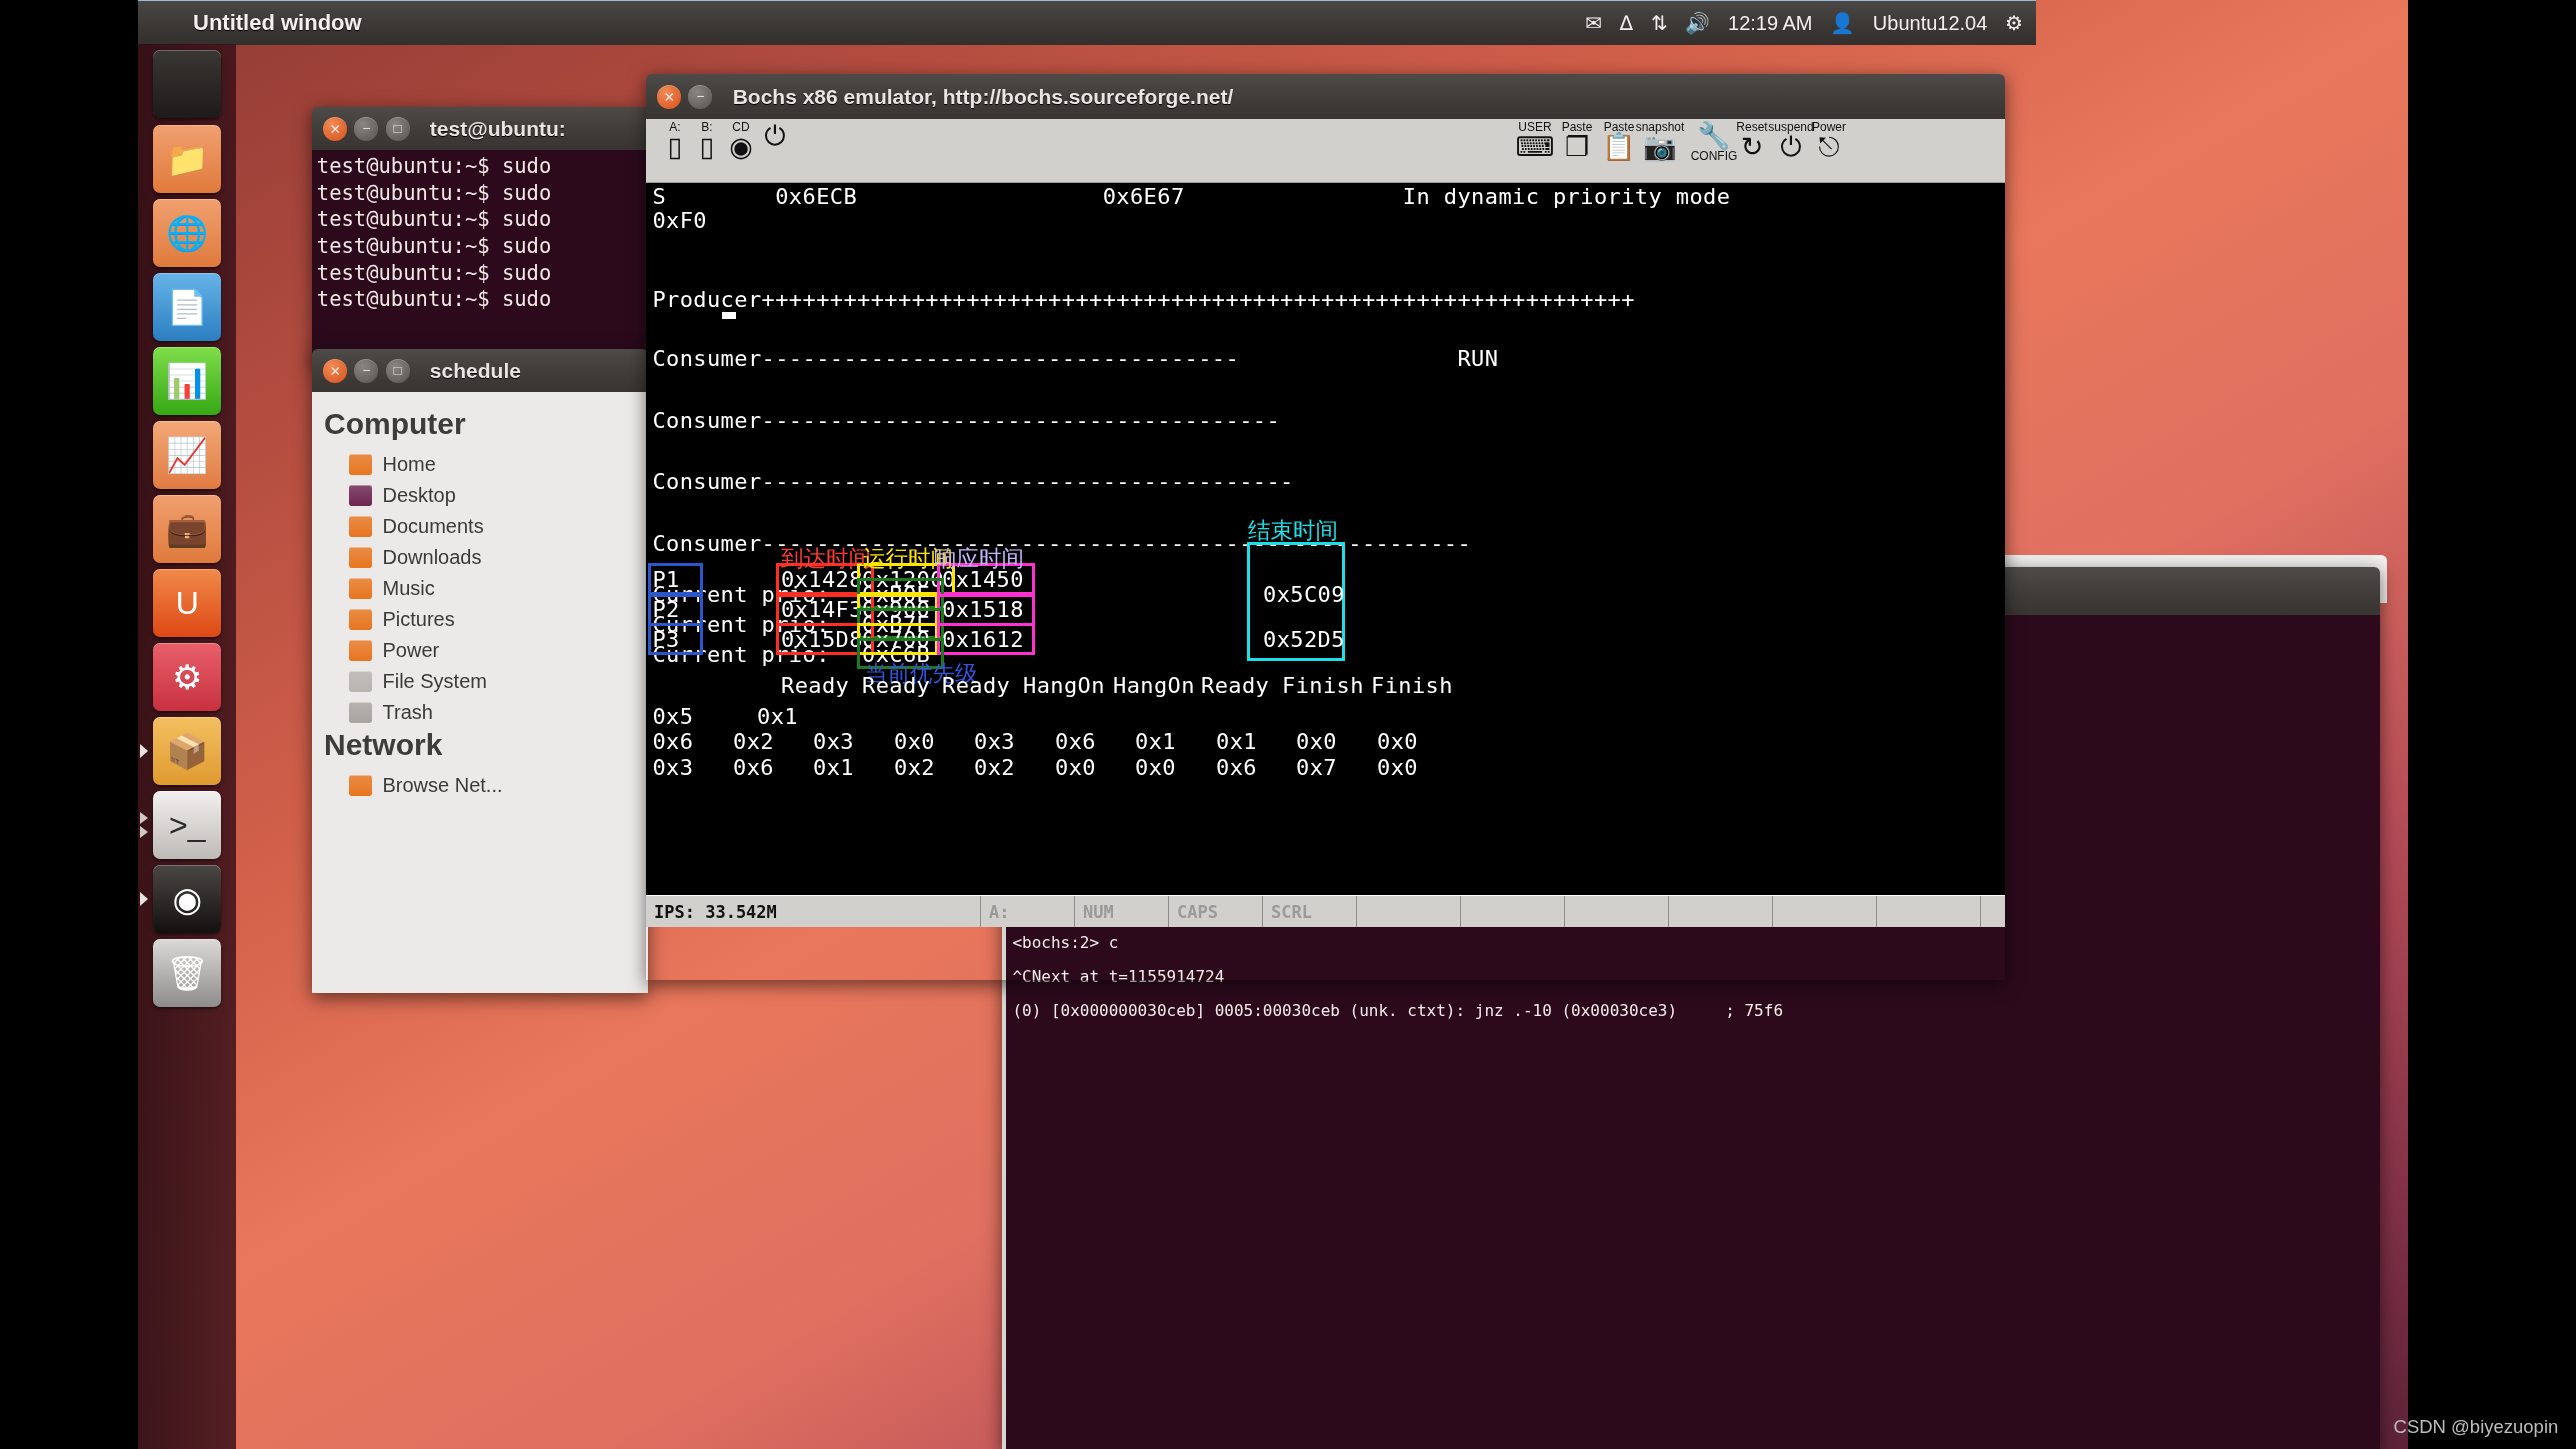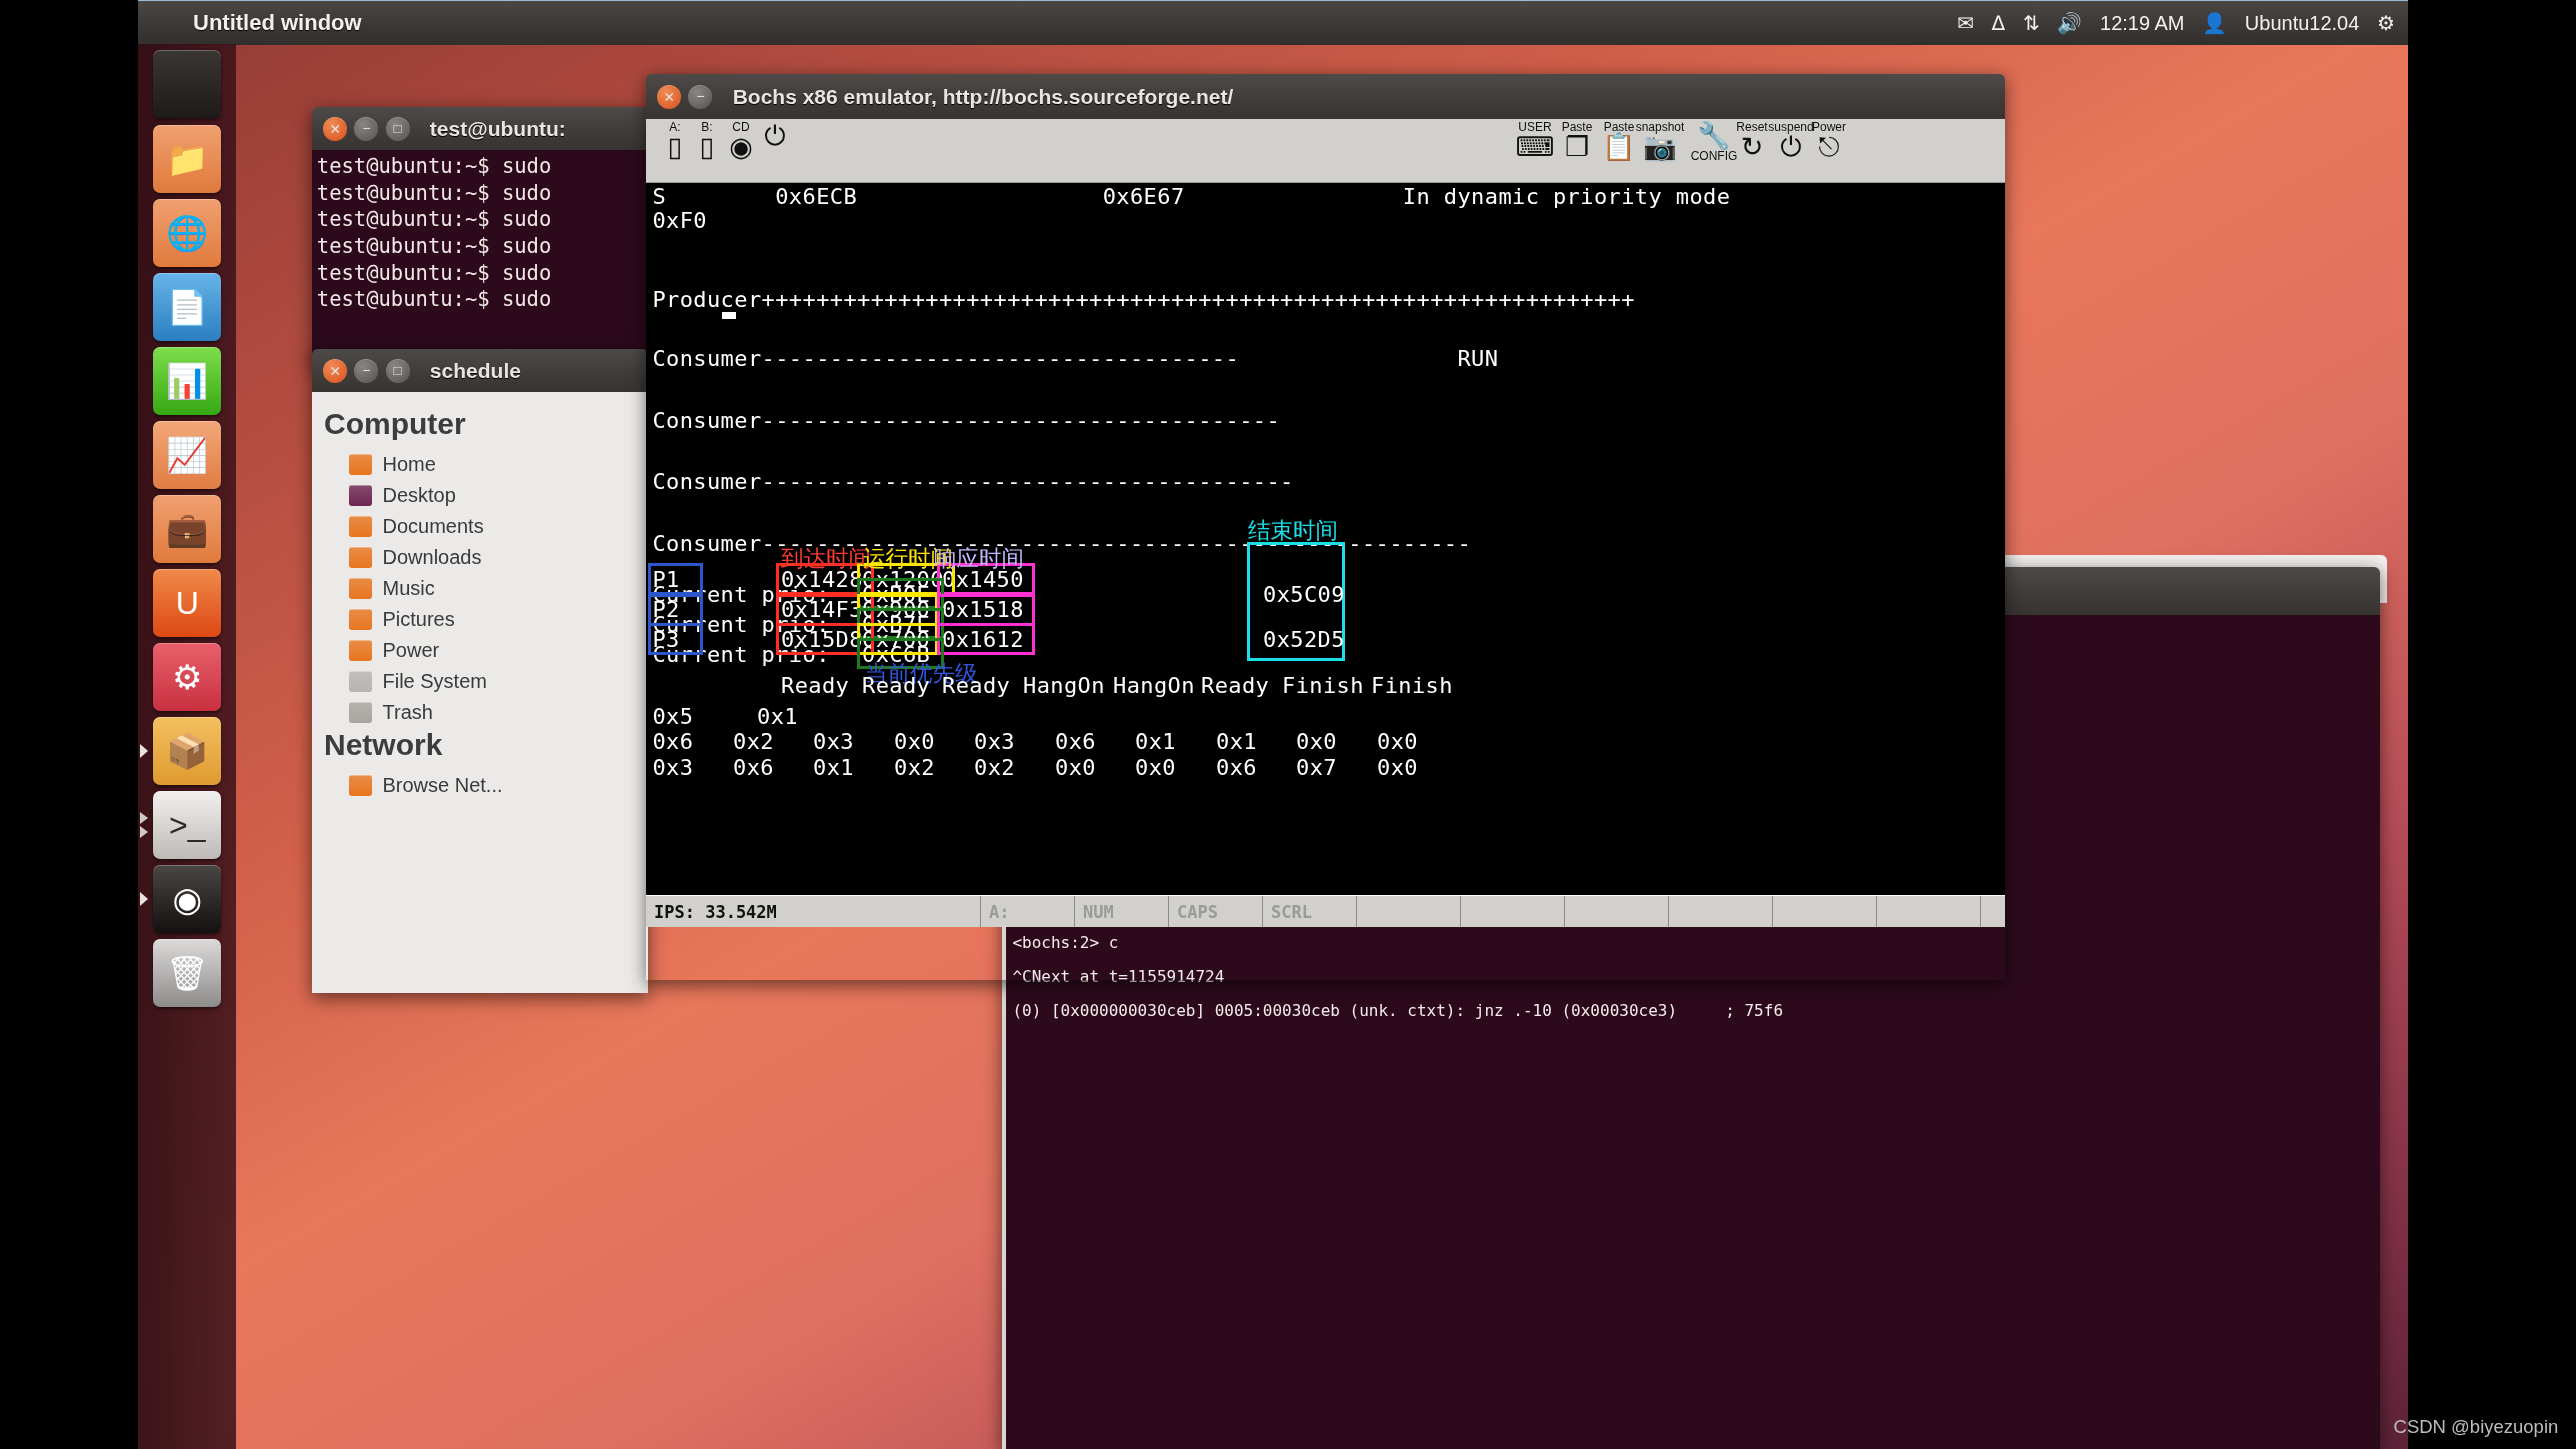--- a/index.html
+++ b/index.html
@@ -4,21 +4,21 @@
 <style>
   html,body{margin:0;padding:0;background:#000;}
   body{width:2576px;height:1449px;overflow:hidden;font-family:"Liberation Sans",sans-serif;}
   #root{position:relative;width:2576px;height:1449px;background:#000;overflow:hidden;}
 
   
   .desktop{position:absolute;left:138px;top:0;width:2270px;height:1449px;
     background:linear-gradient(150deg,#8f3b34 0%,#a8463c 12%,#d2604a 34%,#e8775b 48%,#e07060 62%,#b24a56 78%,#7d2f45 92%,#5c2238 100%);}
 
   
-  .panel{position:absolute;left:138px;top:0;width:2270px;height:44px;
+  .panel{position:absolute;left:138px;top:0;width:1898px;height:44px;
     background:linear-gradient(180deg,#4b4745 0%,#3c3836 55%,#332f2d 100%);
     border-top:1.6px solid #9ab9d4;color:#fff;}
   .panel-title{position:absolute;left:55px;top:0;height:44px;line-height:44px;
     font-size:22px;font-weight:bold;color:#f4f2f1;text-shadow:0 0.8px 0.8px #000;}
   .panel-right{position:absolute;right:13px;top:0;height:44px;display:flex;align-items:center;gap:17.7px;}
   .pi{color:#f2f0ef;font-size:20px;line-height:1;display:flex;align-items:center;}
   .panel-clock{font-size:20px;color:#f3f1f0;}
   .panel-user{font-size:20px;color:#f3f1f0;}
 
   

